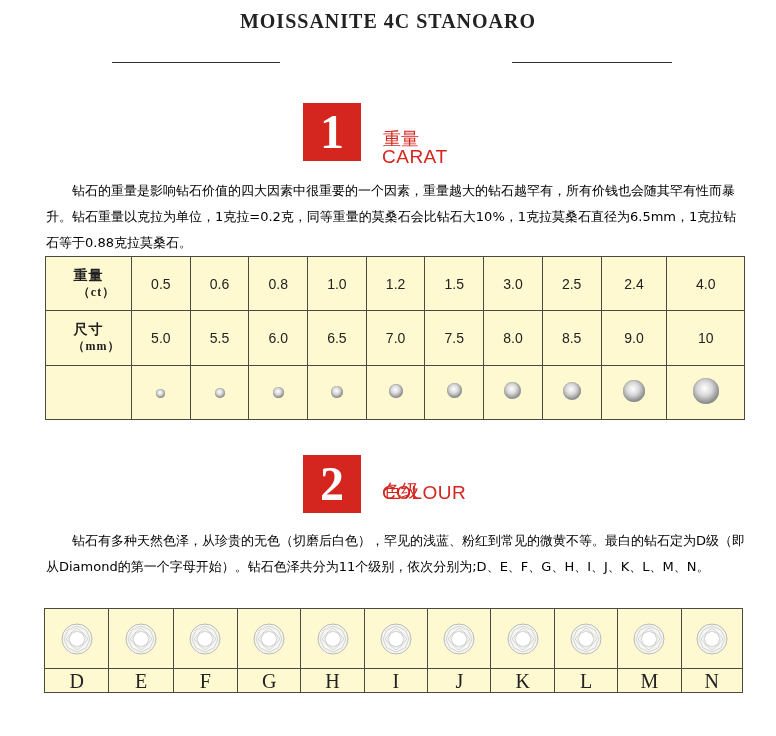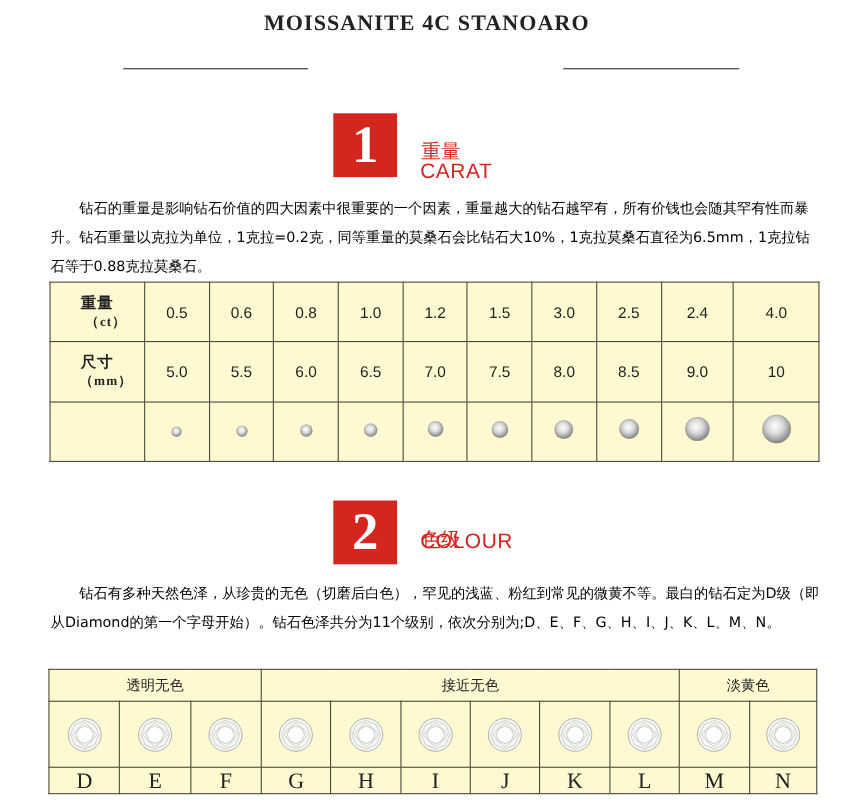--- a/index.html
+++ b/index.html
@@ -129,25 +129,20 @@
       <polygon points="16,3 25,7 29,16 25,25 16,29 7,25 3,16 7,7" fill="none" stroke="#b8b8b8" stroke-width="0.6"></polygon>
       <polygon points="16,5 22,10 27,16 22,22 16,27 10,22 5,16 10,10" fill="none" stroke="#b8b8b8" stroke-width="0.6"></polygon>
       <polygon points="16,8 21.5,10.5 24,16 21.5,21.5 16,24 10.5,21.5 8,16 10.5,10.5" fill="#ffffff" stroke="#b0b0b0" stroke-width="0.6"></polygon>
       <circle cx="16" cy="16" r="6" fill="#ffffff"></circle>
     </symbol>
   </defs>
 </svg>
 
 <table class="grid" id="color-table">
   <tbody>
-      <tr class="hdr">
-    <td colspan="3">透明无色</td>
-    <td colspan="6">接近无色</td>
-    <td colspan="2">淡黄色</td>
-  </tr>
   <tr class="gems">
     <td style="width:64px"><svg class="gem-outline">
             <use href="#round-gem"></use>
           </svg></td>
     <td style="width:64px"><svg class="gem-outline">
             <use href="#round-gem"></use>
           </svg></td>
     <td style="width:64px"><svg class="gem-outline">
             <use href="#round-gem"></use>
           </svg></td>

